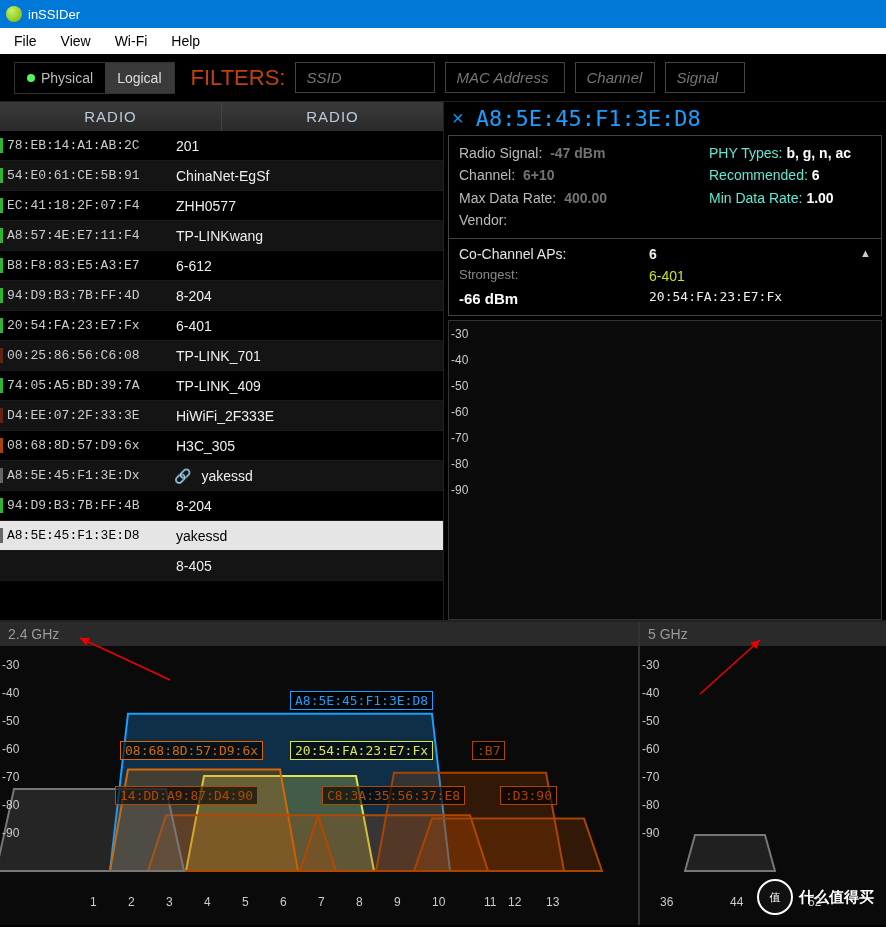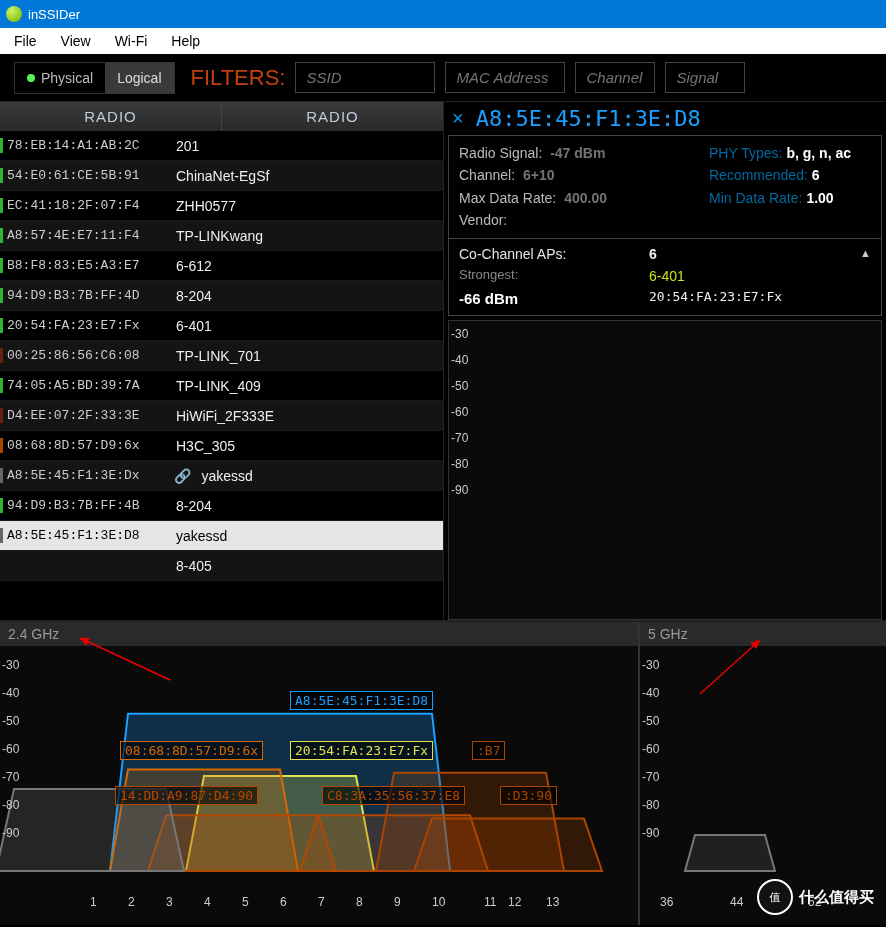--- a/index.html
+++ b/index.html
@@ -88,21 +88,21 @@
 .row .link-icon { color:#555; font-size:14px; padding:0 4px;}
 
 .right-pane { flex:1; padding:0 4px; display:flex; flex-direction:column;}
 .detail-title { display:flex; align-items:center; gap:8px; padding:4px 0;}
 .close-x { color:#0099ee; font-size:20px; cursor:pointer; padding:0 4px;}
 .sel-mac { color:#1a9fff; font-family:"Consolas",monospace; font-size:22px;}
 .info-box { border:1.5px solid #444; padding:6px 10px; font-size:14px; line-height:1.6; }
 .info-row{ display:flex;}
 .info-row .l{ color:#bbb; }
 .info-row .v{ color:#737373; font-weight:600; margin-left:4px; margin-right:18px;}
-.info-row .l2{ color:#0369a1; }
+.info-row .l2{ color:#5eead4; }
 .info-row .v2{ color:#fff; font-weight:600; margin-left:4px;}
 .full{width:250px;}
 .cochan { border:1.5px solid #444; border-top:none; padding:4px 10px; font-size:14px; line-height:1.6; position:relative;}
 .cochan .tri{position:absolute; right:10px; top:6px; color:#ccc; font-size:11px;}
 .co-row{display:flex;}
 .co-row .l{color:#e5e5e5; width:190px;}
 .co-row .v{color:#eee; font-weight:600; width:100px;}
 .co-row .lstr{color:#888; width:190px; font-size:13px;}
 .co-row .vg{color:#cce022; width:100px;}
 .co-row .dbm{color:#fff;font-weight:700; width:190px; font-size:15px;}

